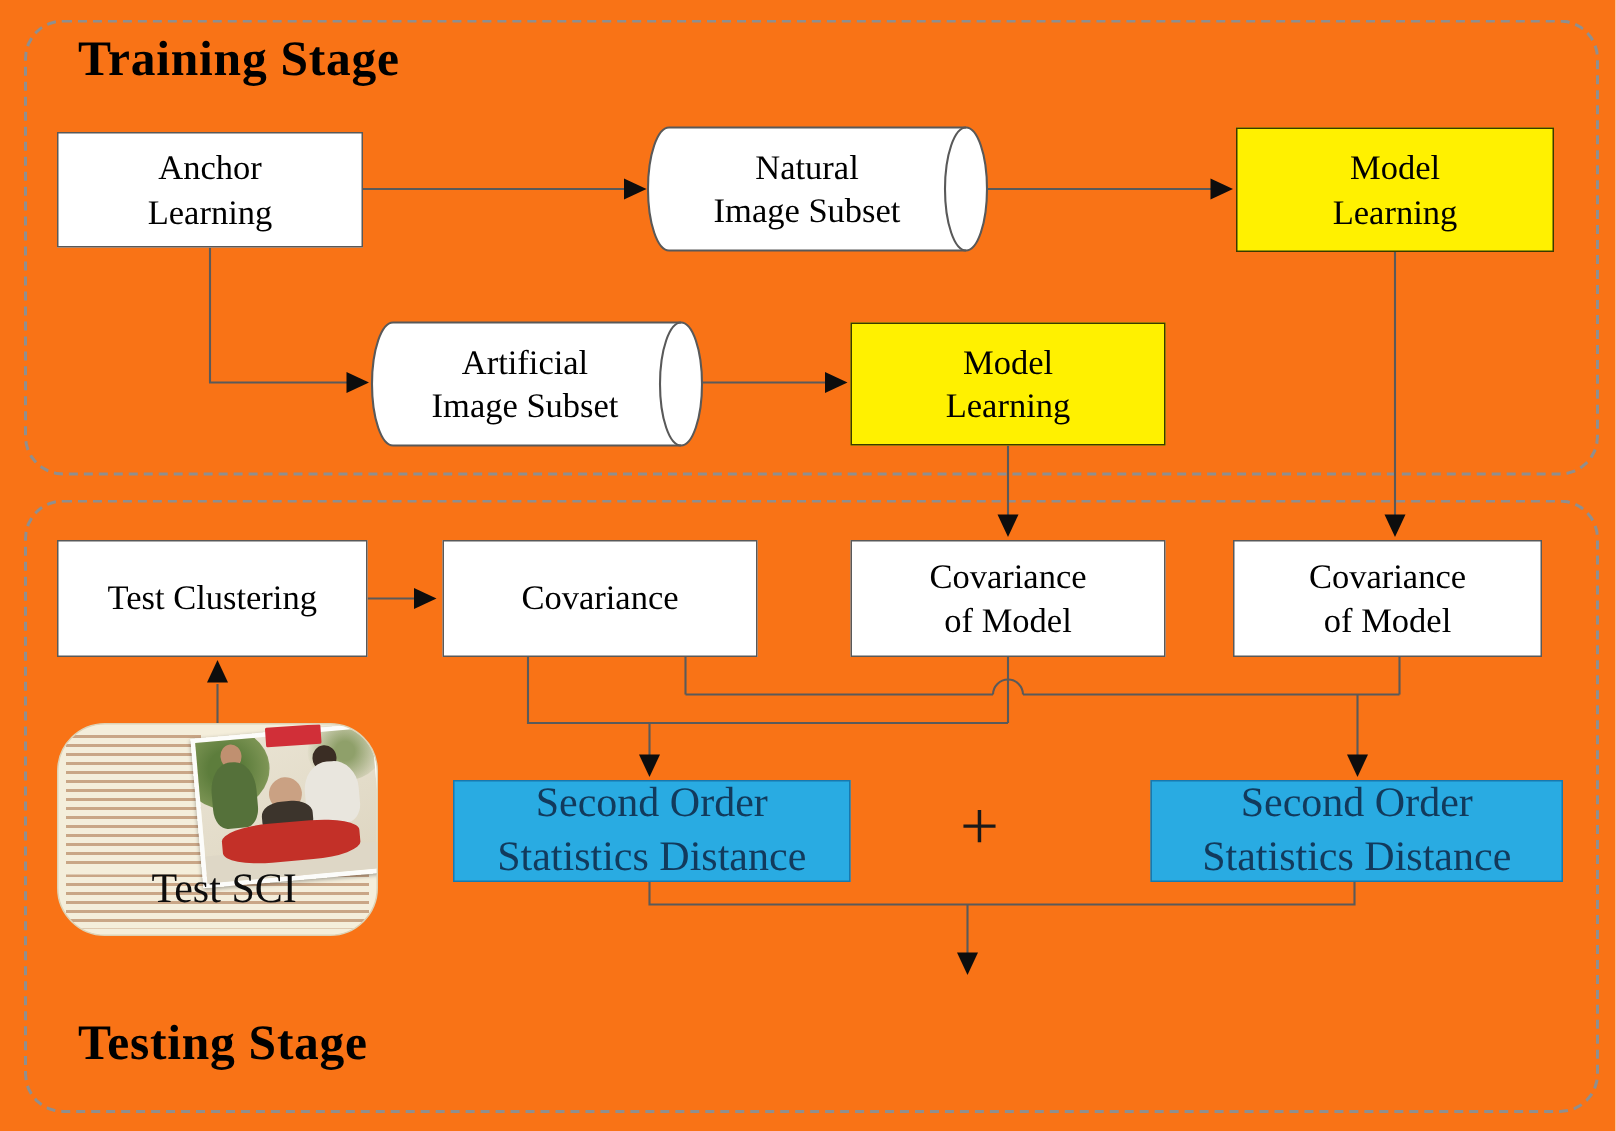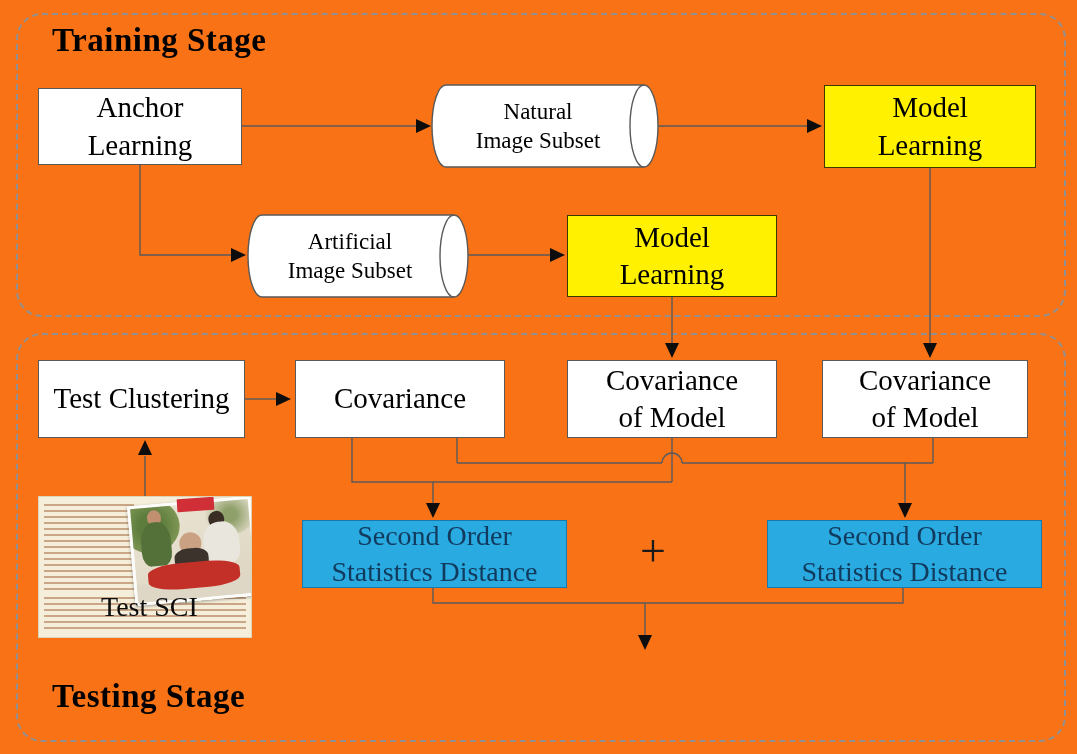--- a/index.html
+++ b/index.html
@@ -6,21 +6,21 @@
   #canvas{
     position:relative;width:1077px;height:754px;background:#f97316;
     font-family:"Liberation Serif","DejaVu Serif",serif;overflow:hidden;
   }
   .stage{position:absolute;border:2px dashed #8f8f8f;border-radius:26px;background:transparent;}
   .stage-title{position:absolute;font-weight:bold;font-size:33px;color:#000;letter-spacing:.5px;}
   svg.wires{position:absolute;left:0;top:0;z-index:2;}
   .node{
     position:absolute;z-index:3;background:#fff;border:1px solid #595959;
     display:flex;flex-direction:column;align-items:center;justify-content:center;
-    text-align:center;font-size:29px;color:#000;line-height:1.28;box-sizing:border-box;
+    text-align:center;font-size:23px;color:#000;line-height:1.28;box-sizing:border-box;
   }
   .cyl-label{
     position:absolute;z-index:3;background:transparent;border:none;
     display:flex;flex-direction:column;align-items:center;justify-content:center;
     text-align:center;font-size:23px;color:#000;line-height:1.28;
   }
   .yellow{background:#FFF100;border-color:#3a3a00;}
   .blue{background:#29ABE2;border-color:#1879ae;color:#123A5C;font-size:28px;}
   .stadium{border-radius:40px;}
   .plus{
@@ -153,21 +153,21 @@
   </div>
 
   <div class="plus" style="left:640px;top:528px;">+</div>
 
   <div class="node blue" style="left:767px;top:520px;width:275px;height:68px;">
     <span>Second Order</span>
     <span>Statistics Distance</span>
   </div>
 
 
-  <div class="scicard" style="left:38px;top:496px;width:214px;height:142px;">
+  <div class="scicard" style="left:38px;top:482px;width:214px;height:142px;border-radius:32px;">
     <div class="stripes" style="left:5px;top:7px;width:90px;height:88px;"></div>
     <div class="stripes" style="left:5px;top:100px;width:202px;height:36px;"></div>
     <div class="photo">
       <div style="left:-10px;top:-8px;width:58px;height:54px;background:radial-gradient(circle,#5d7d3c 30%,#7c9454 70%,transparent 100%);border-radius:50%;"></div>
       <div style="left:74px;top:-6px;width:50px;height:40px;background:radial-gradient(circle,#8fa06a 20%,transparent 80%);border-radius:50%;"></div>
       <div style="left:16px;top:3px;width:14px;height:16px;background:#c09070;border-radius:50%;"></div>
       <div style="left:8px;top:15px;width:30px;height:44px;background:#55713a;border-radius:45% 45% 30% 30%;"></div>
       <div style="left:77px;top:9px;width:16px;height:17px;background:#3a2d24;border-radius:50%;"></div>
       <div style="left:70px;top:20px;width:36px;height:42px;background:#e9e6de;border-radius:45% 45% 30% 30%;"></div>
       <div style="left:46px;top:28px;width:22px;height:22px;background:#caa183;border-radius:50%;"></div>

